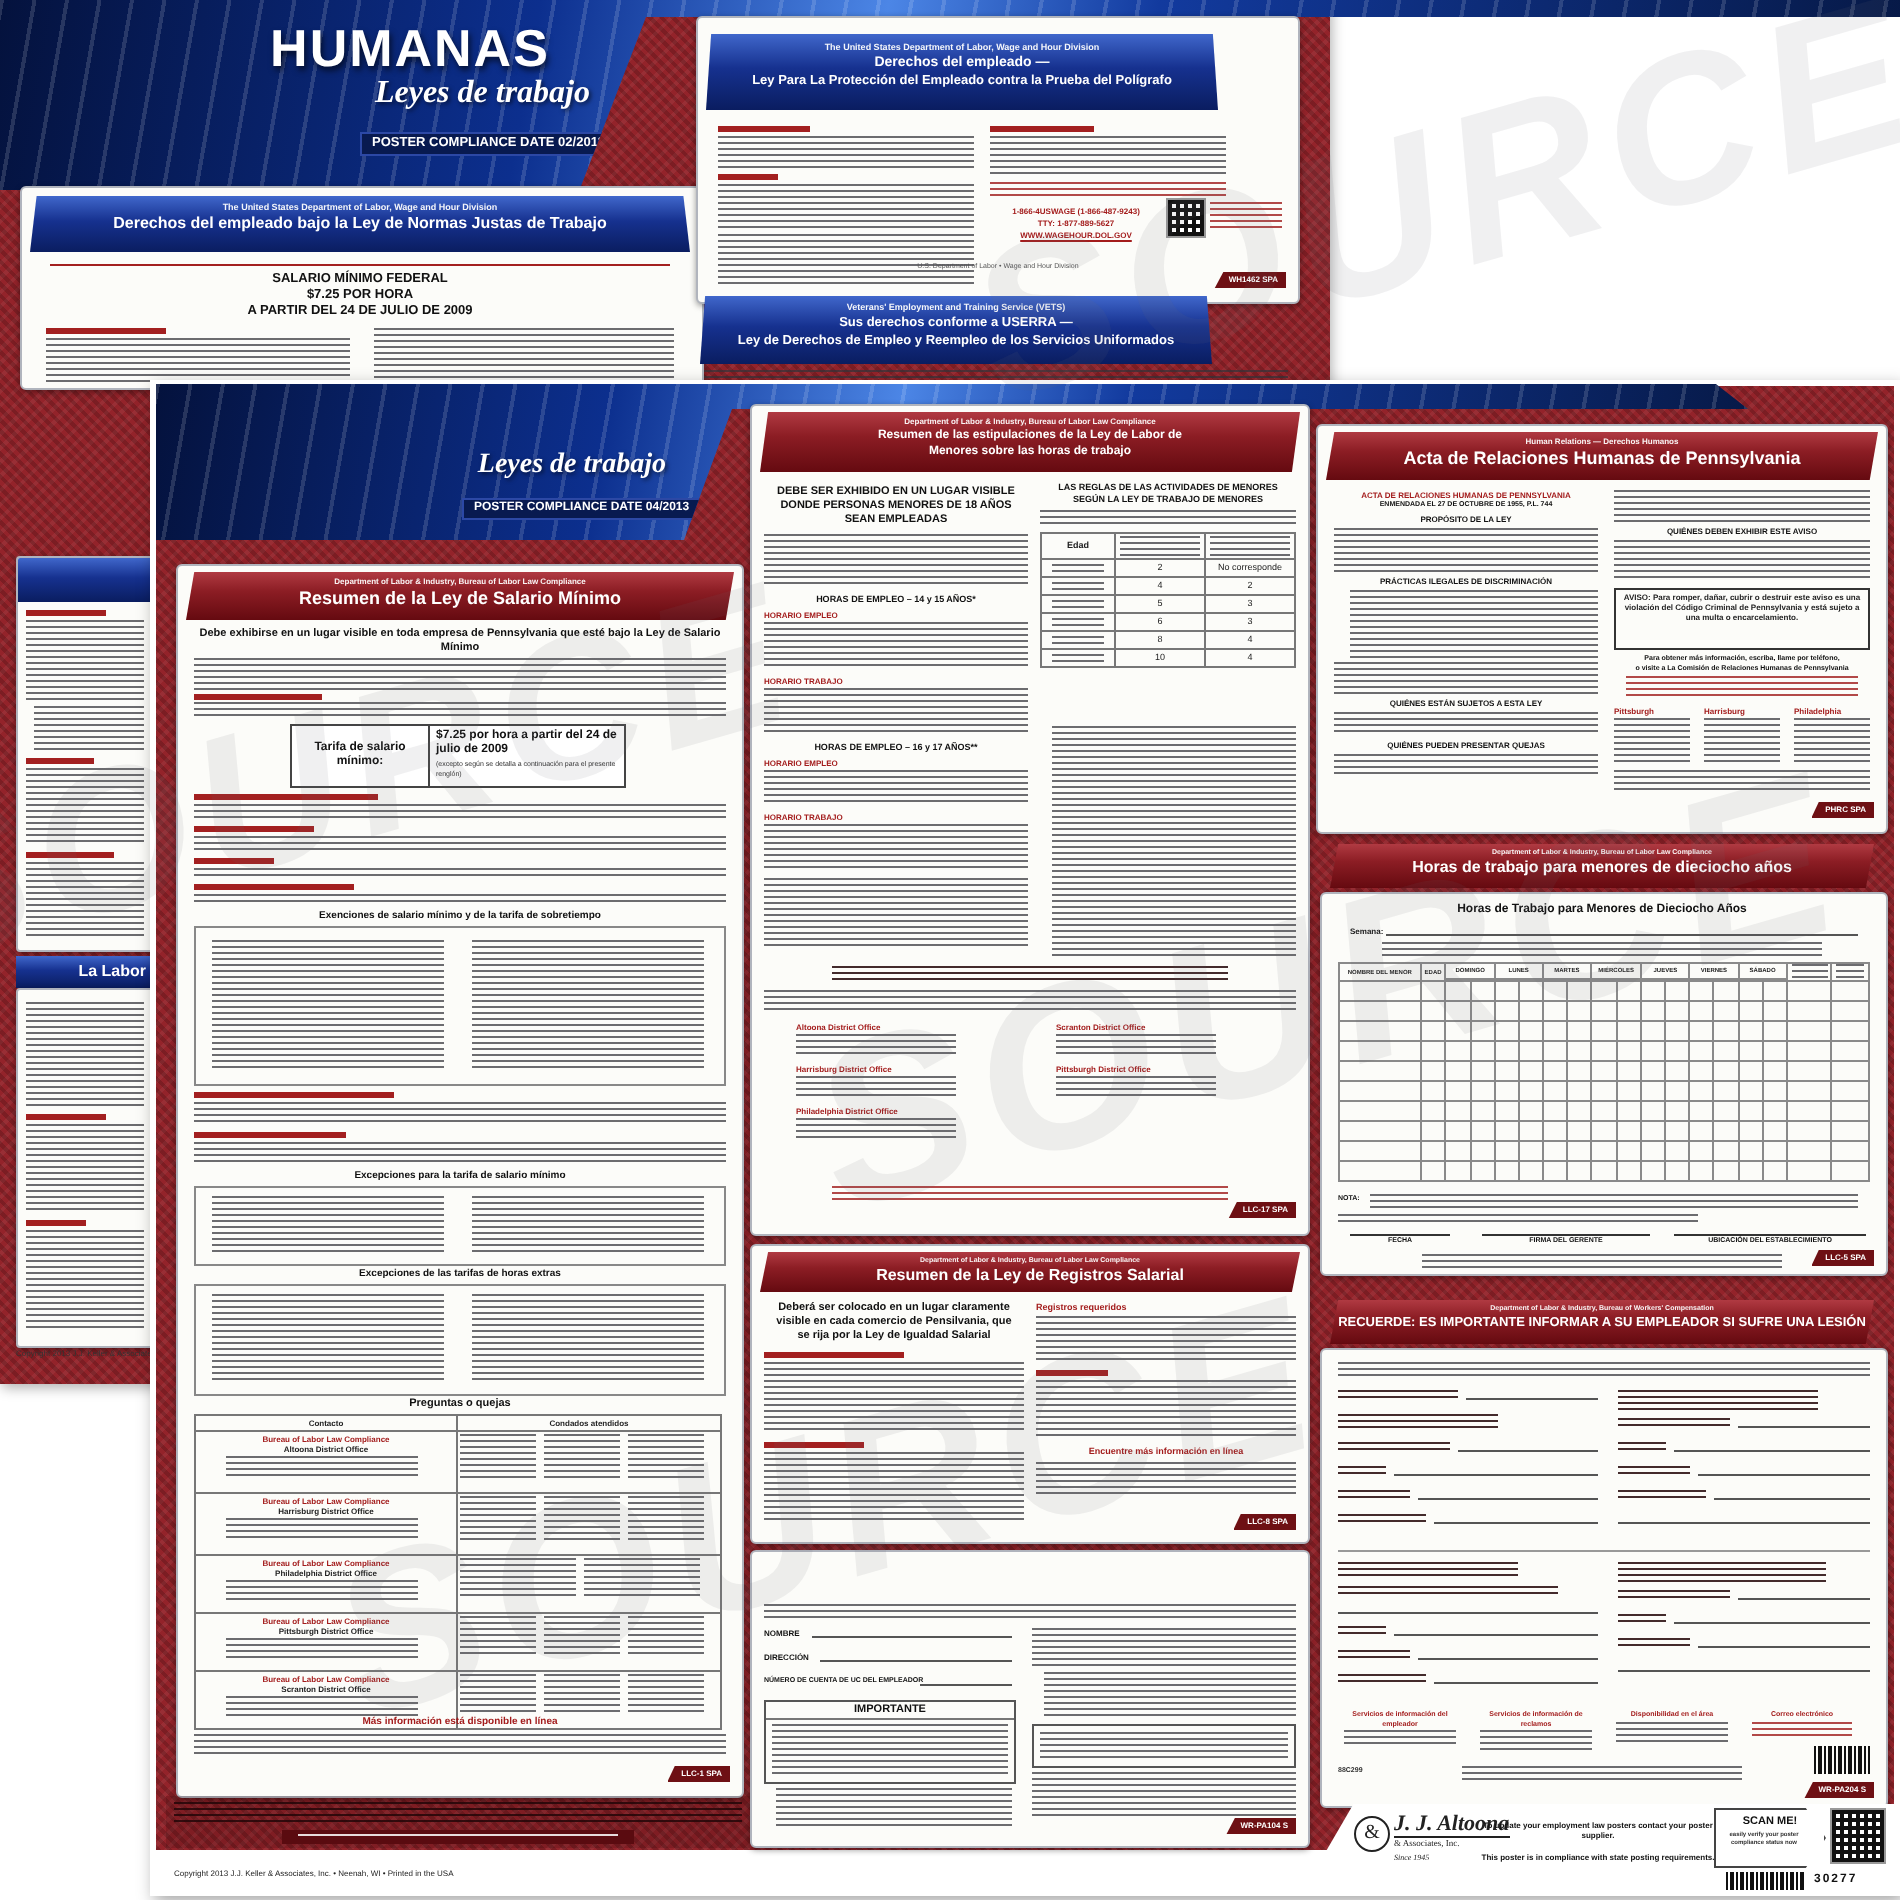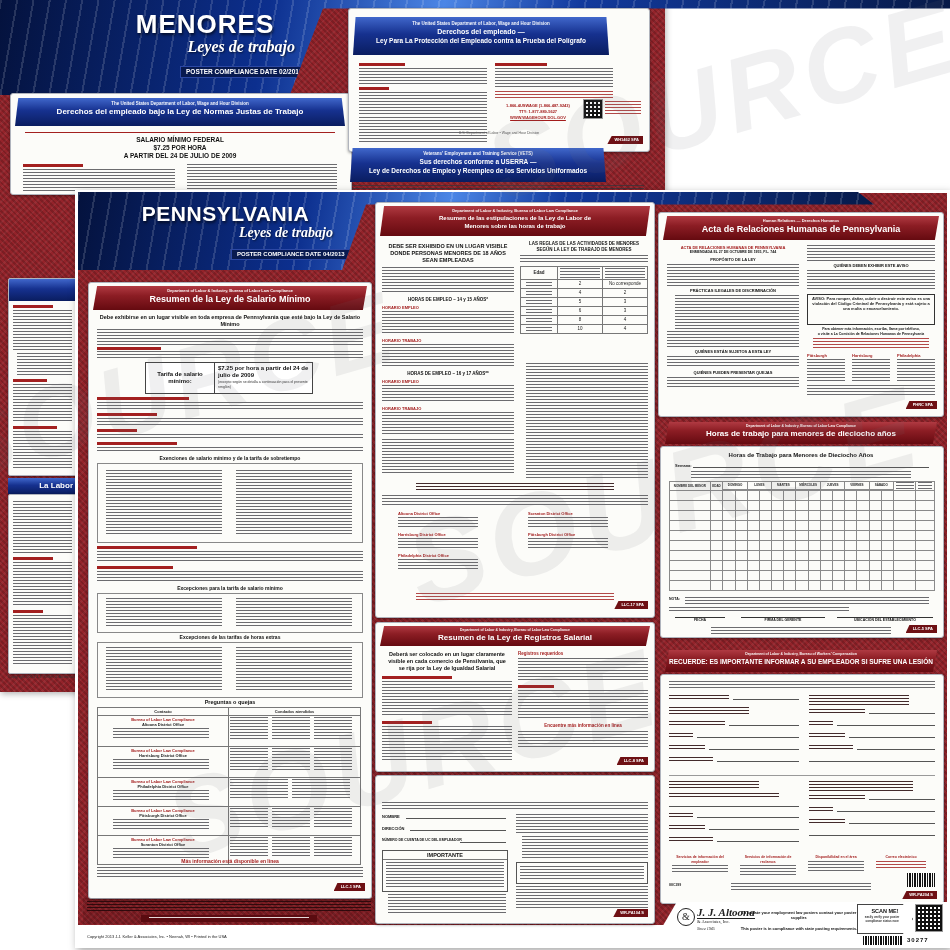--- a/index.html
+++ b/index.html
@@ -58,21 +58,21 @@
 </style>
 </head>
 <body>
 
 <div id="stage">
 
   <div class="abs" style="left:0;top:0;width:950px;height:692px;z-index:1;">
     <div class="abs redtex" style="left:0;top:0;width:665px;height:692px;box-shadow:1px 2px 6px rgba(0,0,0,.3);"></div>
 
     <div class="abs bluehead" style="left:0;top:0;width:950px;height:95px;clip-path:polygon(0 0,100% 0,100% 9%,34% 9%,30.5% 100%,0 100%);">
-      <div class="abs" style="left:100px;top:9px;width:210px;text-align:center;font-size:26px;font-weight:800;color:#fff;letter-spacing:1px;text-shadow:1px 2px 3px rgba(0,0,0,.65);z-index:2;">MENORES</div>
+      <div class="abs" style="left:100px;top:9px;width:210px;text-align:center;font-size:26px;font-weight:800;color:#fff;letter-spacing:1px;text-shadow:1px 2px 3px rgba(0,0,0,.65);z-index:2;">HUMANAS</div>
       <div class="abs" style="left:95px;top:38px;width:200px;text-align:right;font-family:'Liberation Serif',serif;font-style:italic;font-weight:bold;font-size:16px;color:#fff;text-shadow:1px 1px 2px rgba(0,0,0,.6);z-index:2;">Leyes de trabajo</div>
       <div class="abs" style="left:180px;top:66px;background:#081a50;border:1px solid #2c48a5;color:#fff;font-size:6.5px;line-height:8px;font-weight:bold;padding:1px 5px;z-index:2;">POSTER COMPLIANCE DATE 02/2013</div>
     </div>
 
     <div class="panel" style="left:10px;top:93px;width:340px;height:100px;">
       <div class="bband" style="left:4px;top:4px;width:330px;height:28px;">
         <div class="agency" style="font-size:4.5px;line-height:7px;padding-top:2px;">The United States Department of Labor, Wage and Hour Division</div>
         <div style="font-size:8px;line-height:10px;font-weight:bold;">Derechos del empleado bajo la Ley de Normas Justas de Trabajo</div>
       </div>
       <div class="bar" style="left:14px;top:38px;width:310px;height:1px;"></div>
@@ -136,21 +136,20 @@
     </div>
     <div class="abs" style="left:0;top:674px;width:75px;height:8px;overflow:hidden;">
       <div style="position:absolute;left:8px;top:0;font-size:4px;line-height:6px;color:#333;white-space:nowrap;">Copyright 2013 J.J. Keller &amp; Associates, Inc. • Neenah, WI • Printed in the USA</div>
     </div>
   </div>
 
   <div class="abs" style="left:75px;top:190px;width:875px;height:758px;background:#fff;z-index:2;box-shadow:2px 3px 8px rgba(0,0,0,.35);">
     <div class="abs redtex" style="left:3px;top:3px;width:869px;height:732px;"></div>
 
     <div class="bluehead abs" style="left:3px;top:2px;width:800px;height:78px;clip-path:polygon(0 0,97.5% 0,99.5% 16%,36% 16%,33% 100%,0 100%);">
-      <div class="abs" style="left:50px;top:10px;width:195px;text-align:center;font-size:21px;font-weight:800;color:#fff;letter-spacing:.5px;text-shadow:1px 2px 3px rgba(0,0,0,.65);z-index:2;">PENNSYLVANIA</div>
       <div class="abs" style="left:95px;top:33px;width:160px;text-align:right;font-family:'Liberation Serif',serif;font-style:italic;font-weight:bold;font-size:14px;color:#fff;text-shadow:1px 1px 2px rgba(0,0,0,.6);z-index:2;">Leyes de trabajo</div>
       <div class="abs" style="left:153px;top:57px;background:#081a50;border:1px solid #2c48a5;color:#fff;font-size:6px;line-height:7px;font-weight:bold;padding:1px 5px;z-index:2;">POSTER COMPLIANCE DATE 04/2013</div>
     </div>
 
     <div class="panel" style="left:13px;top:92px;width:282px;height:615px;">
       <div class="rband" style="left:4px;top:3px;width:274px;height:24px;">
         <div class="agency" style="font-size:4px;line-height:6px;padding-top:2px;">Department of Labor &amp; Industry, Bureau of Labor Law Compliance</div>
         <div style="font-size:9px;line-height:11px;font-weight:bold;">Resumen de la Ley de Salario Mínimo</div>
       </div>
       <div class="abs" style="left:6px;top:31px;width:270px;text-align:center;font-size:5.5px;line-height:7px;font-weight:bold;color:#111;">Debe exhibirse en un lugar visible en toda empresa de Pennsylvania que esté bajo la Ley de Salario Mínimo</div>

